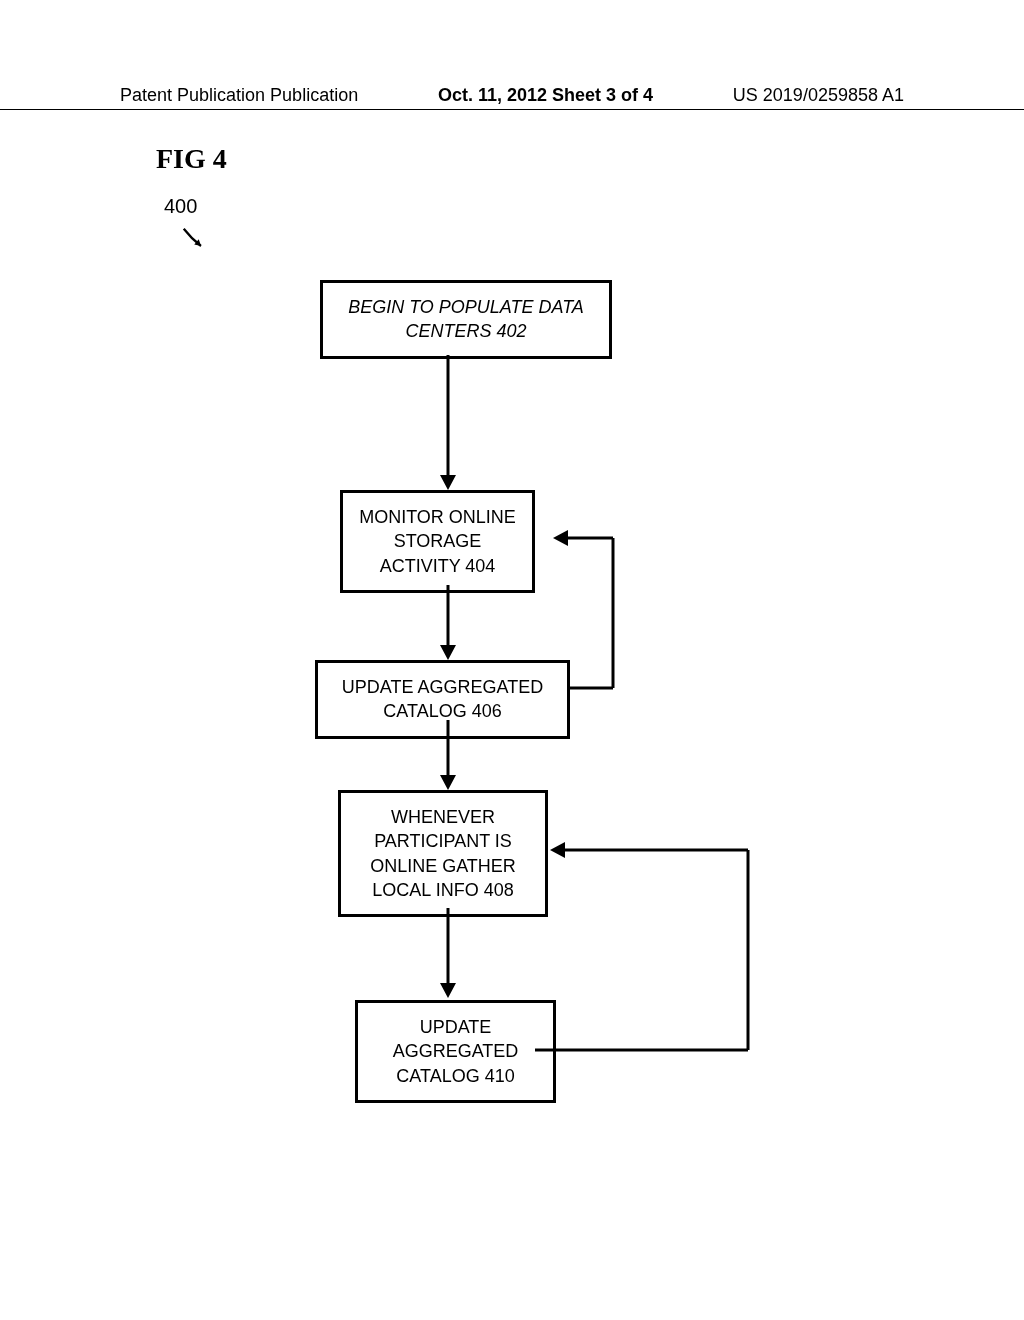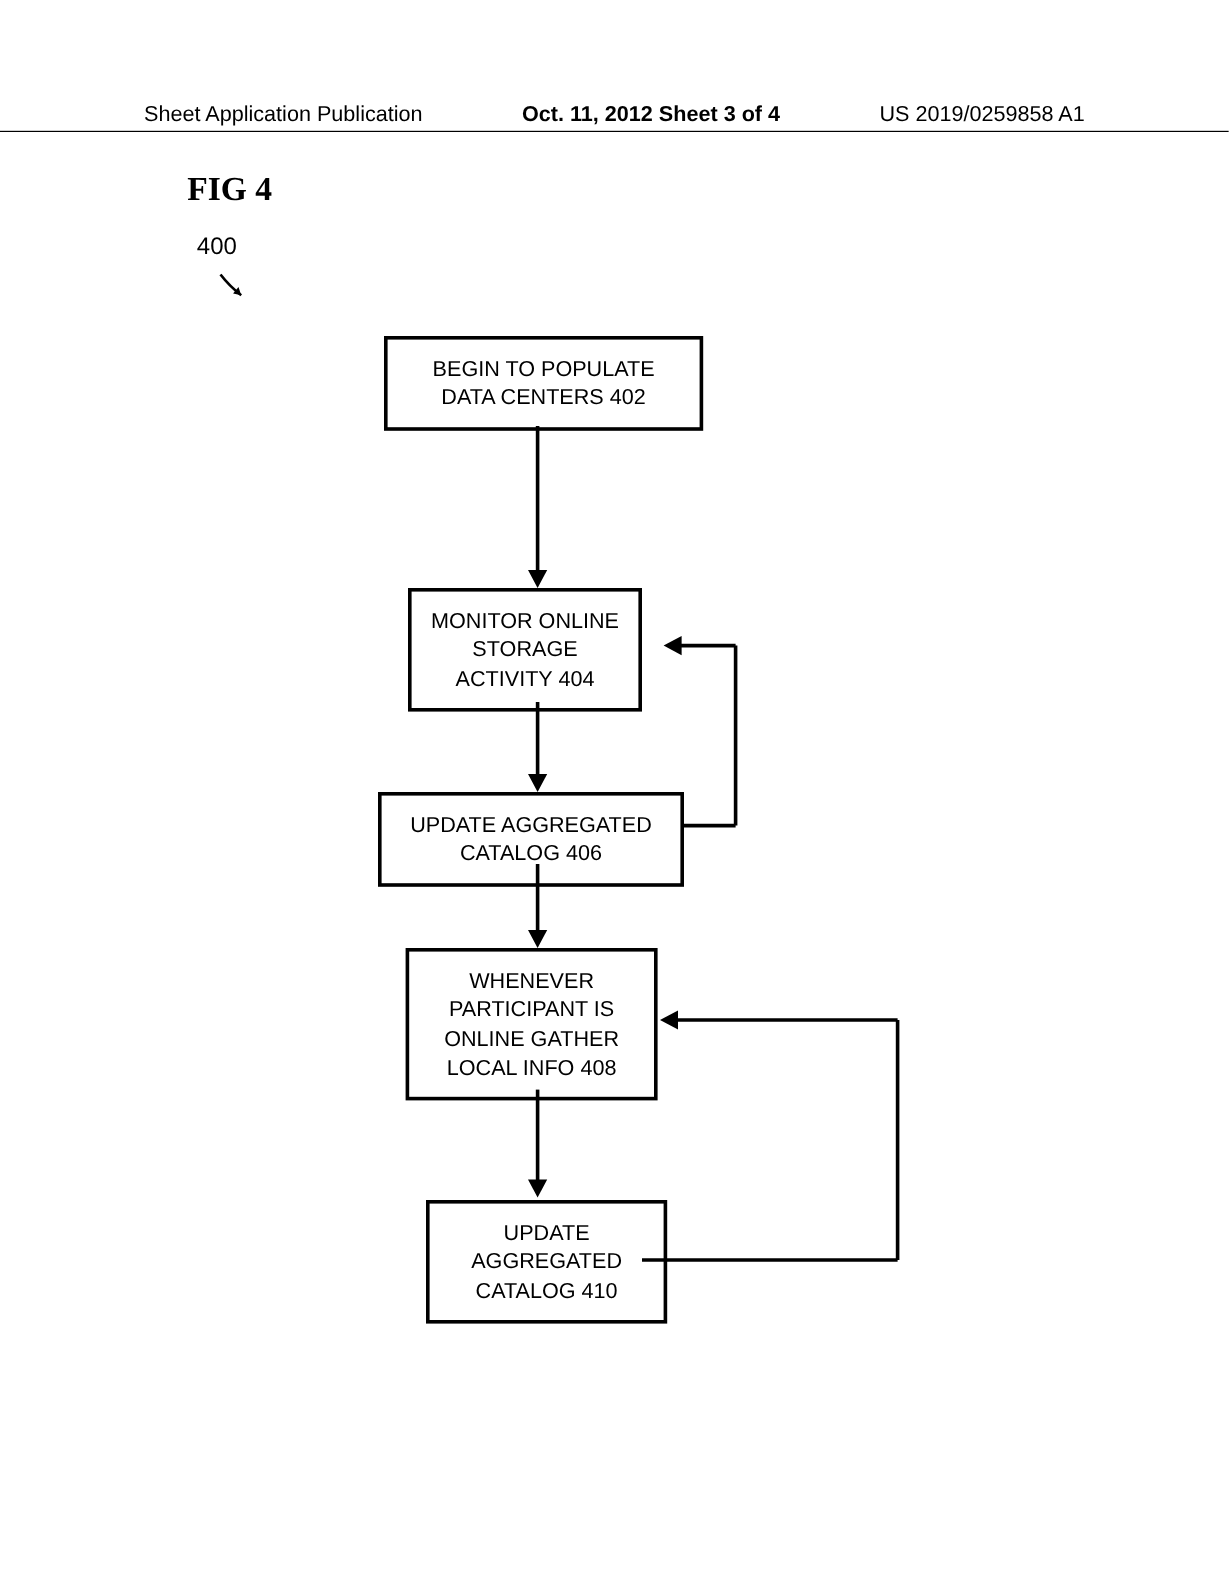--- a/index.html
+++ b/index.html
@@ -67,21 +67,22 @@
       background: white;
       text-align: center;
       padding: 12px 15px;
       font-size: 18px;
       line-height: 1.35;
       position: absolute;
     }
     .box1 {
       top: 0px;
       left: 10px;
-      width: 266px;
+      width: 292px;
+      font-style: italic;
     }
     .box2 {
       top: 210px;
       left: 30px;
       width: 195px;
     }
     .box3 {
       top: 380px;
       left: 5px;
       width: 255px;
@@ -98,21 +99,21 @@
     }
     svg.connector {
       position: absolute;
       overflow: visible;
     }
   </style>
 </head>
 <body>
 
 <div class="header">
-  <span class="header-left">Sheet Application Publication</span>
+  <span class="header-left">Patent Publication Publication</span>
   <span class="header-center">Oct. 11, 2012  Sheet 3 of 4</span>
   <span class="header-right">US 2019/0259858 A1</span>
 </div>
 
 <div class="fig-label">FIG 4</div>
 <div class="fig-number">400</div>
 
 <svg class="arrow-tail" viewBox="0 0 40 40">
   <path d="M 5 5 Q 15 18 28 28" stroke="#000" stroke-width="3" fill="none"></path>
   <polygon points="28,28 19,26 25,19" fill="#000"></polygon>

